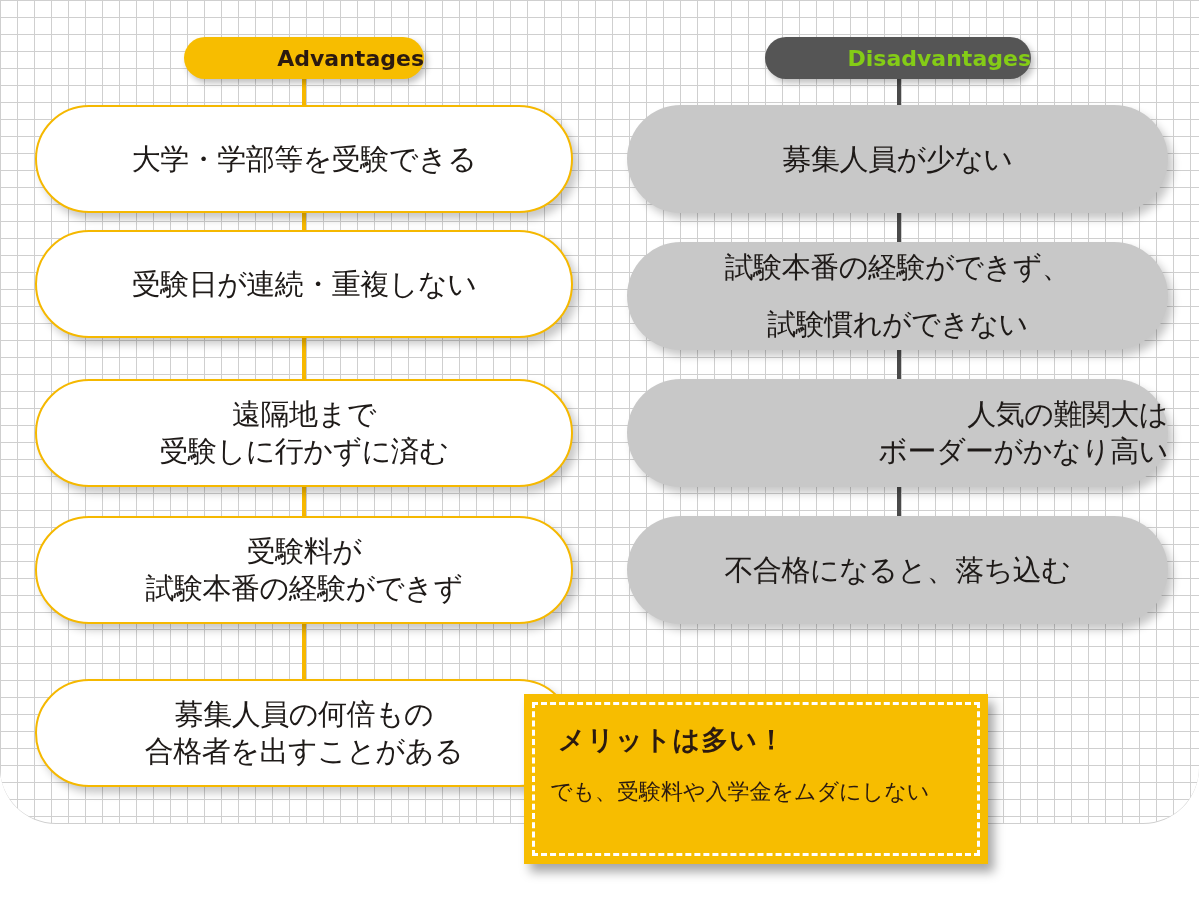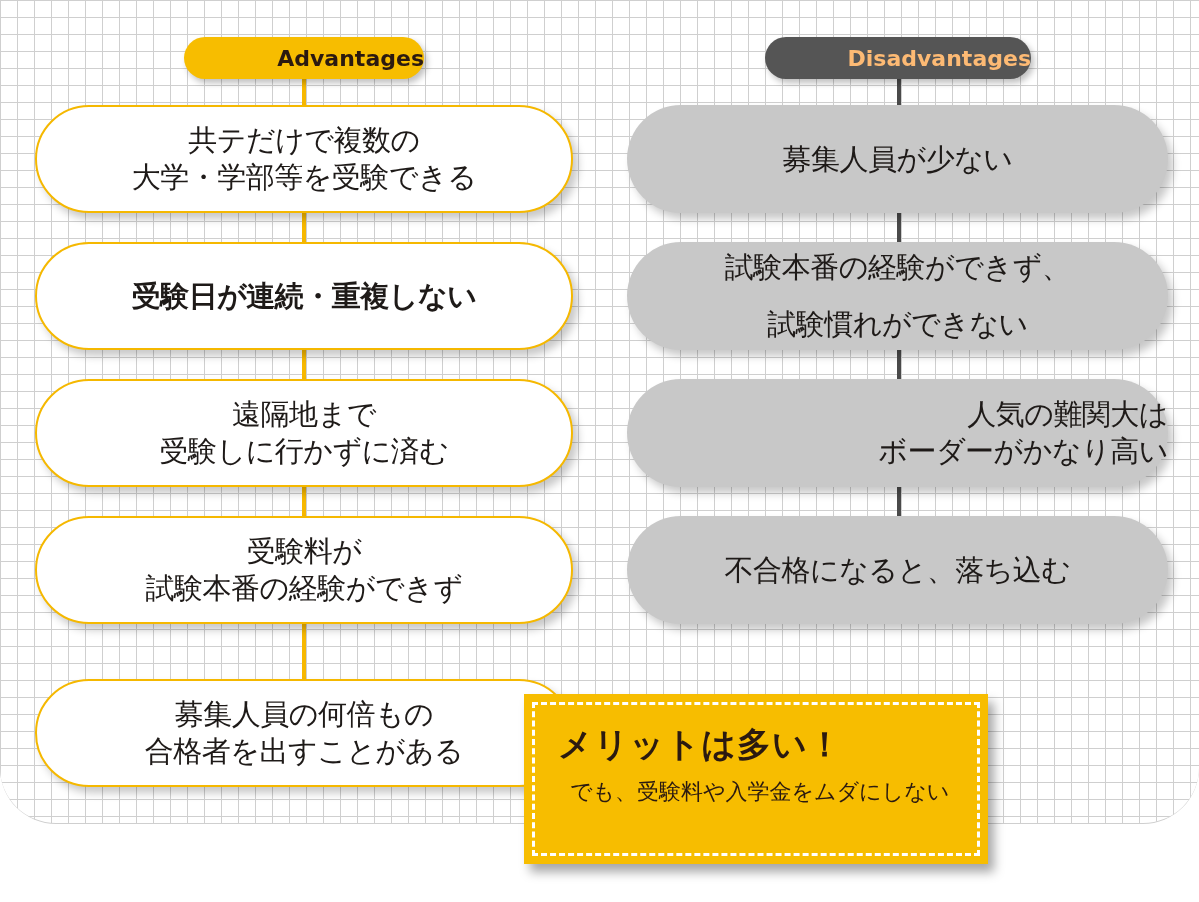--- a/index.html
+++ b/index.html
@@ -26,21 +26,21 @@
   .line-adv { left:302px; top:70px; height:640px; background:#f7b800; }
   .line-dis { left:897px; top:70px; height:520px; background:#4a4a4a; }
 
   .header-pill {
     position:absolute; height:42px; border-radius:21px;
     display:flex; align-items:center; justify-content:flex-end;
     font-family: "DejaVu Sans", sans-serif; font-weight:bold; font-size:22px;
     box-shadow: 3px 4px 6px rgba(0,0,0,0.25);
   }
   .header-adv { left:184px; top:37px; width:240px; background:#f7bd00; color:#2b1a10; }
-  .header-dis { left:765px; top:37px; width:266px; background:#555555; color:#fdba74; }
+  .header-dis { left:765px; top:37px; width:266px; background:#555555; color:#84cc16; }
 
   .pill {
     position:absolute; height:108px; border-radius:54px;
     display:flex; align-items:center; justify-content:center; flex-direction:column;
     text-align:center; box-sizing:border-box;
     font-family: "DejaVu Sans", sans-serif; font-size:29px; line-height:37px; color:#1e1a18;
     box-shadow: 5px 6px 8px rgba(0,0,0,0.22);
     letter-spacing:-0.5px;
   }
   .pill-adv { left:35px; width:538px; background:#ffffff; border:2px solid #f5b800; }
@@ -50,49 +50,48 @@
     position:absolute; left:524px; top:694px; width:464px; height:170px;
     background:#f7bd00; box-sizing:border-box;
     box-shadow: 6px 8px 10px rgba(0,0,0,0.35);
   }
   .callout-inner {
     position:absolute; left:8px; top:8px; right:8px; bottom:8px;
     border:3px dashed #ffffff; box-sizing:border-box;
   }
   .callout-title {
     position:absolute; left:34px; top:28px;
-    font-family: "DejaVu Sans", sans-serif; font-weight:bold; font-size:34px; color:#2b1a10;
+    font-family: "DejaVu Sans", sans-serif; font-weight:bold; font-size:27px; color:#2b1a10;
     letter-spacing:1px;
   }
   .callout-body {
     position:absolute; left:26px; top:82px; width:420px;
-    font-family: "DejaVu Sans", sans-serif; font-size:22px; line-height:32px; color:#2b1a10;margin-left:20px;
+    font-family: "DejaVu Sans", sans-serif; font-size:22px; line-height:32px; color:#2b1a10;
   }
   .callout-body span { display:block; white-space:nowrap; }
 </style>
 </head>
 <body>
 
 <div class="grid-panel"></div>
 
 <div class="column-line line-adv"></div>
 <div class="column-line line-dis"></div>
 
 <div class="header-pill header-adv">
   <span>Advantages</span>
 </div>
 <div class="header-pill header-dis">
   <span>Disadvantages</span>
 </div>
 
 <div class="pill pill-adv" style="top:105px;">
-  <span>共テだけで複数の</span>
   <span>大学・学部等を受験できる</span>
 </div>
-<div class="pill pill-adv" style="top:242px;font-weight:bold;">
+<div class="pill pill-adv" style="top:230px;">
   <span>受験日が連続・重複しない</span>
 </div>
 <div class="pill pill-adv" style="top:379px;">
   <span>遠隔地まで</span>
   <span>受験しに行かずに済む</span>
 </div>
 <div class="pill pill-adv" style="top:516px;">
   <span>受験料が</span>
   <span>試験本番の経験ができず</span>
 </div>

